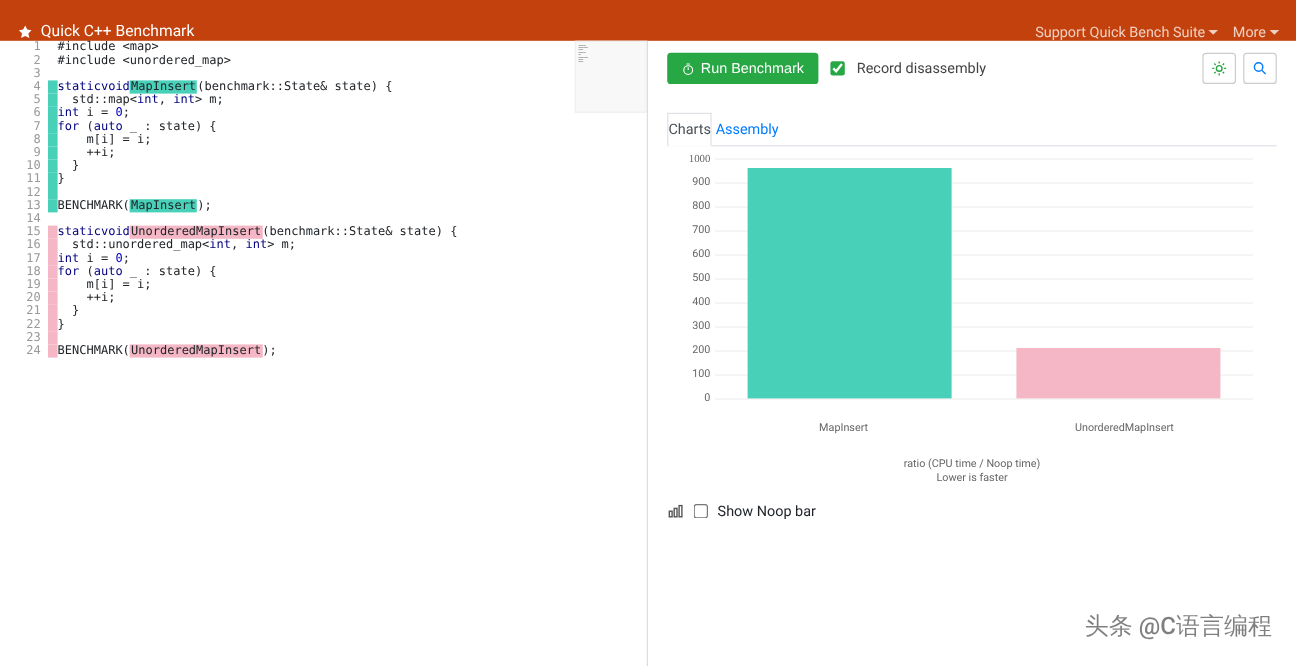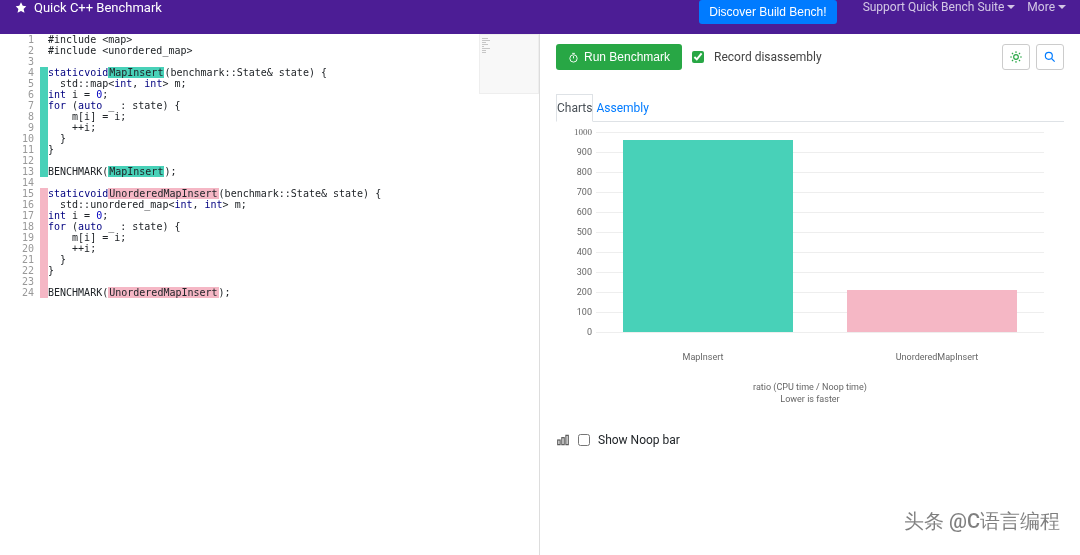--- a/index.html
+++ b/index.html
@@ -1,17 +1,17 @@
 <!DOCTYPE html>
 <html><head>
 <meta charset="utf-8">
 <style>
 *{box-sizing:border-box;margin:0;padding:0}
 body{font-family:-apple-system,BlinkMacSystemFont,"Segoe UI",Roboto,sans-serif;background:#fff;color:#212529;width:1080px;height:555px;overflow:hidden}
-.navbar{background:#4c1d95;height:34px;display:flex;align-items:flex-start;padding:0 14px;color:#fff;font-size:13px}
+.navbar{background:#c2410c;height:34px;display:flex;align-items:flex-end;padding:0 14px;color:#fff;font-size:13px}
 .navbar .brand{display:flex;align-items:center;gap:6px;font-weight:400}
 .navbar .brand svg{width:14px;height:14px;fill:#fff}
 .navbar .spacer{flex:1}
 .navbar .discover-btn{background:#007bff;border:none;color:#fff;padding:5px 10px;border-radius:3px;font-size:12px;cursor:pointer;margin-right:14px}
 .navbar .nav-link{color:rgba(255,255,255,.75);font-size:12px;margin-left:12px;cursor:pointer;display:flex;align-items:center;gap:3px}
 .nav-link .caret{border-top:4px solid currentColor;border-left:4px solid transparent;border-right:4px solid transparent;display:inline-block}
 .main{display:flex;height:calc(100% - 34px)}
 .editor-pane{width:540px;position:relative;border-right:1px solid #ddd}
 .gutter{position:absolute;left:0;top:0;width:40px;text-align:right;padding-right:6px;font-family:Consolas,Monaco,monospace;font-size:10px;color:#999;line-height:11px}
 .gutter div{height:11px}
@@ -45,36 +45,35 @@
 .tick{position:absolute;left:-30px;width:26px;text-align:right;font-size:9px;color:#666;transform:translateY(-50%)}
 .gridline{position:absolute;left:0;right:0;border-top:1px solid #eee}
 .bars{position:absolute;left:30px;right:10px;bottom:20px;height:200px;display:flex}
 .barcol{flex:1;display:flex;align-items:flex-end;justify-content:center}
 .bar{width:76%}
 .bteal{background:#48d1b8}
 .bpink{background:#f5b7c5}
 .xlabels{display:flex;font-size:9px;color:#666;margin-left:30px;margin-right:10px}
 .xlabels div{flex:1;text-align:center}
 .chart-title{text-align:center;font-size:9px;color:#666;margin-top:20px;line-height:1.3}
-.noop-row{display:flex;align-items:center;gap:8px;margin-top:28px;font-size:12px}
+.noop-row{display:flex;align-items:center;gap:8px;margin-top:14px;font-size:12px}
 .noop-row svg{width:14px;height:14px}
 .watermark{position:fixed;right:20px;bottom:20px;font-size:20px;color:rgba(0,0,0,.5);font-weight:500;pointer-events:none}
 </style>
 </head>
 <body>
 
 <div class="navbar">
   <div class="brand">
     <svg viewBox="0 0 24 24">
         <path d="M12 2l3 6 6 1-4.5 4.5L18 20l-6-3-6 3 1.5-6.5L3 9l6-1z"></path>
       </svg>
     <span>Quick C++ Benchmark</span>
   </div>
   <div class="spacer"></div>
-  <button class="discover-btn">Discover Build Bench!</button>
   <span class="nav-link">
       <span>Support Quick Bench Suite</span>
       <span class="caret"></span>
     </span>
   <span class="nav-link">
       <span>More</span>
       <span class="caret"></span>
     </span>
 </div>
 

